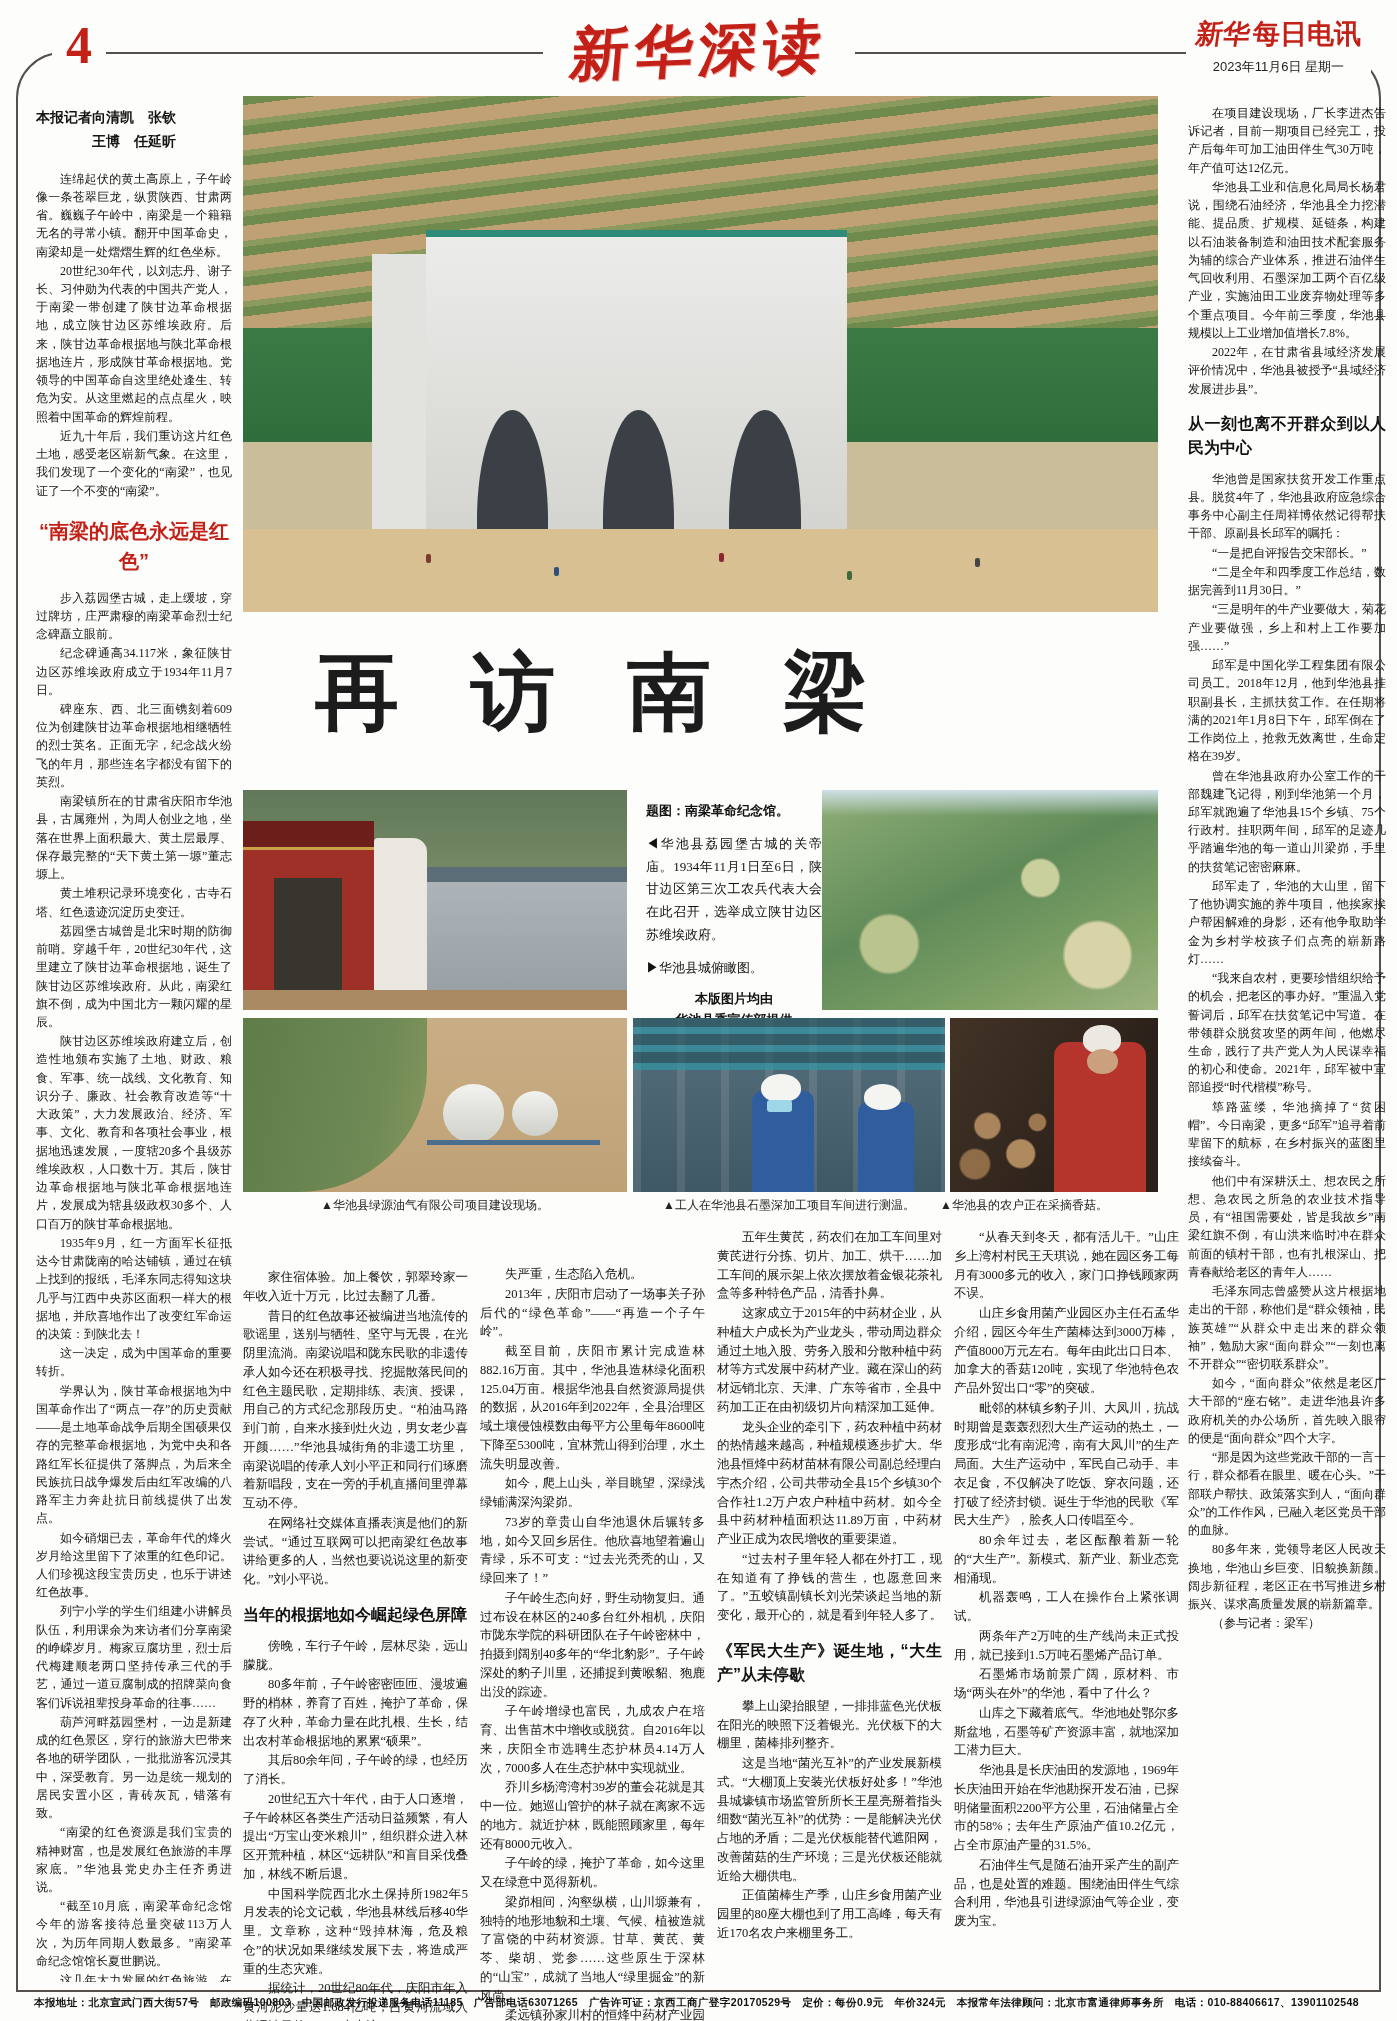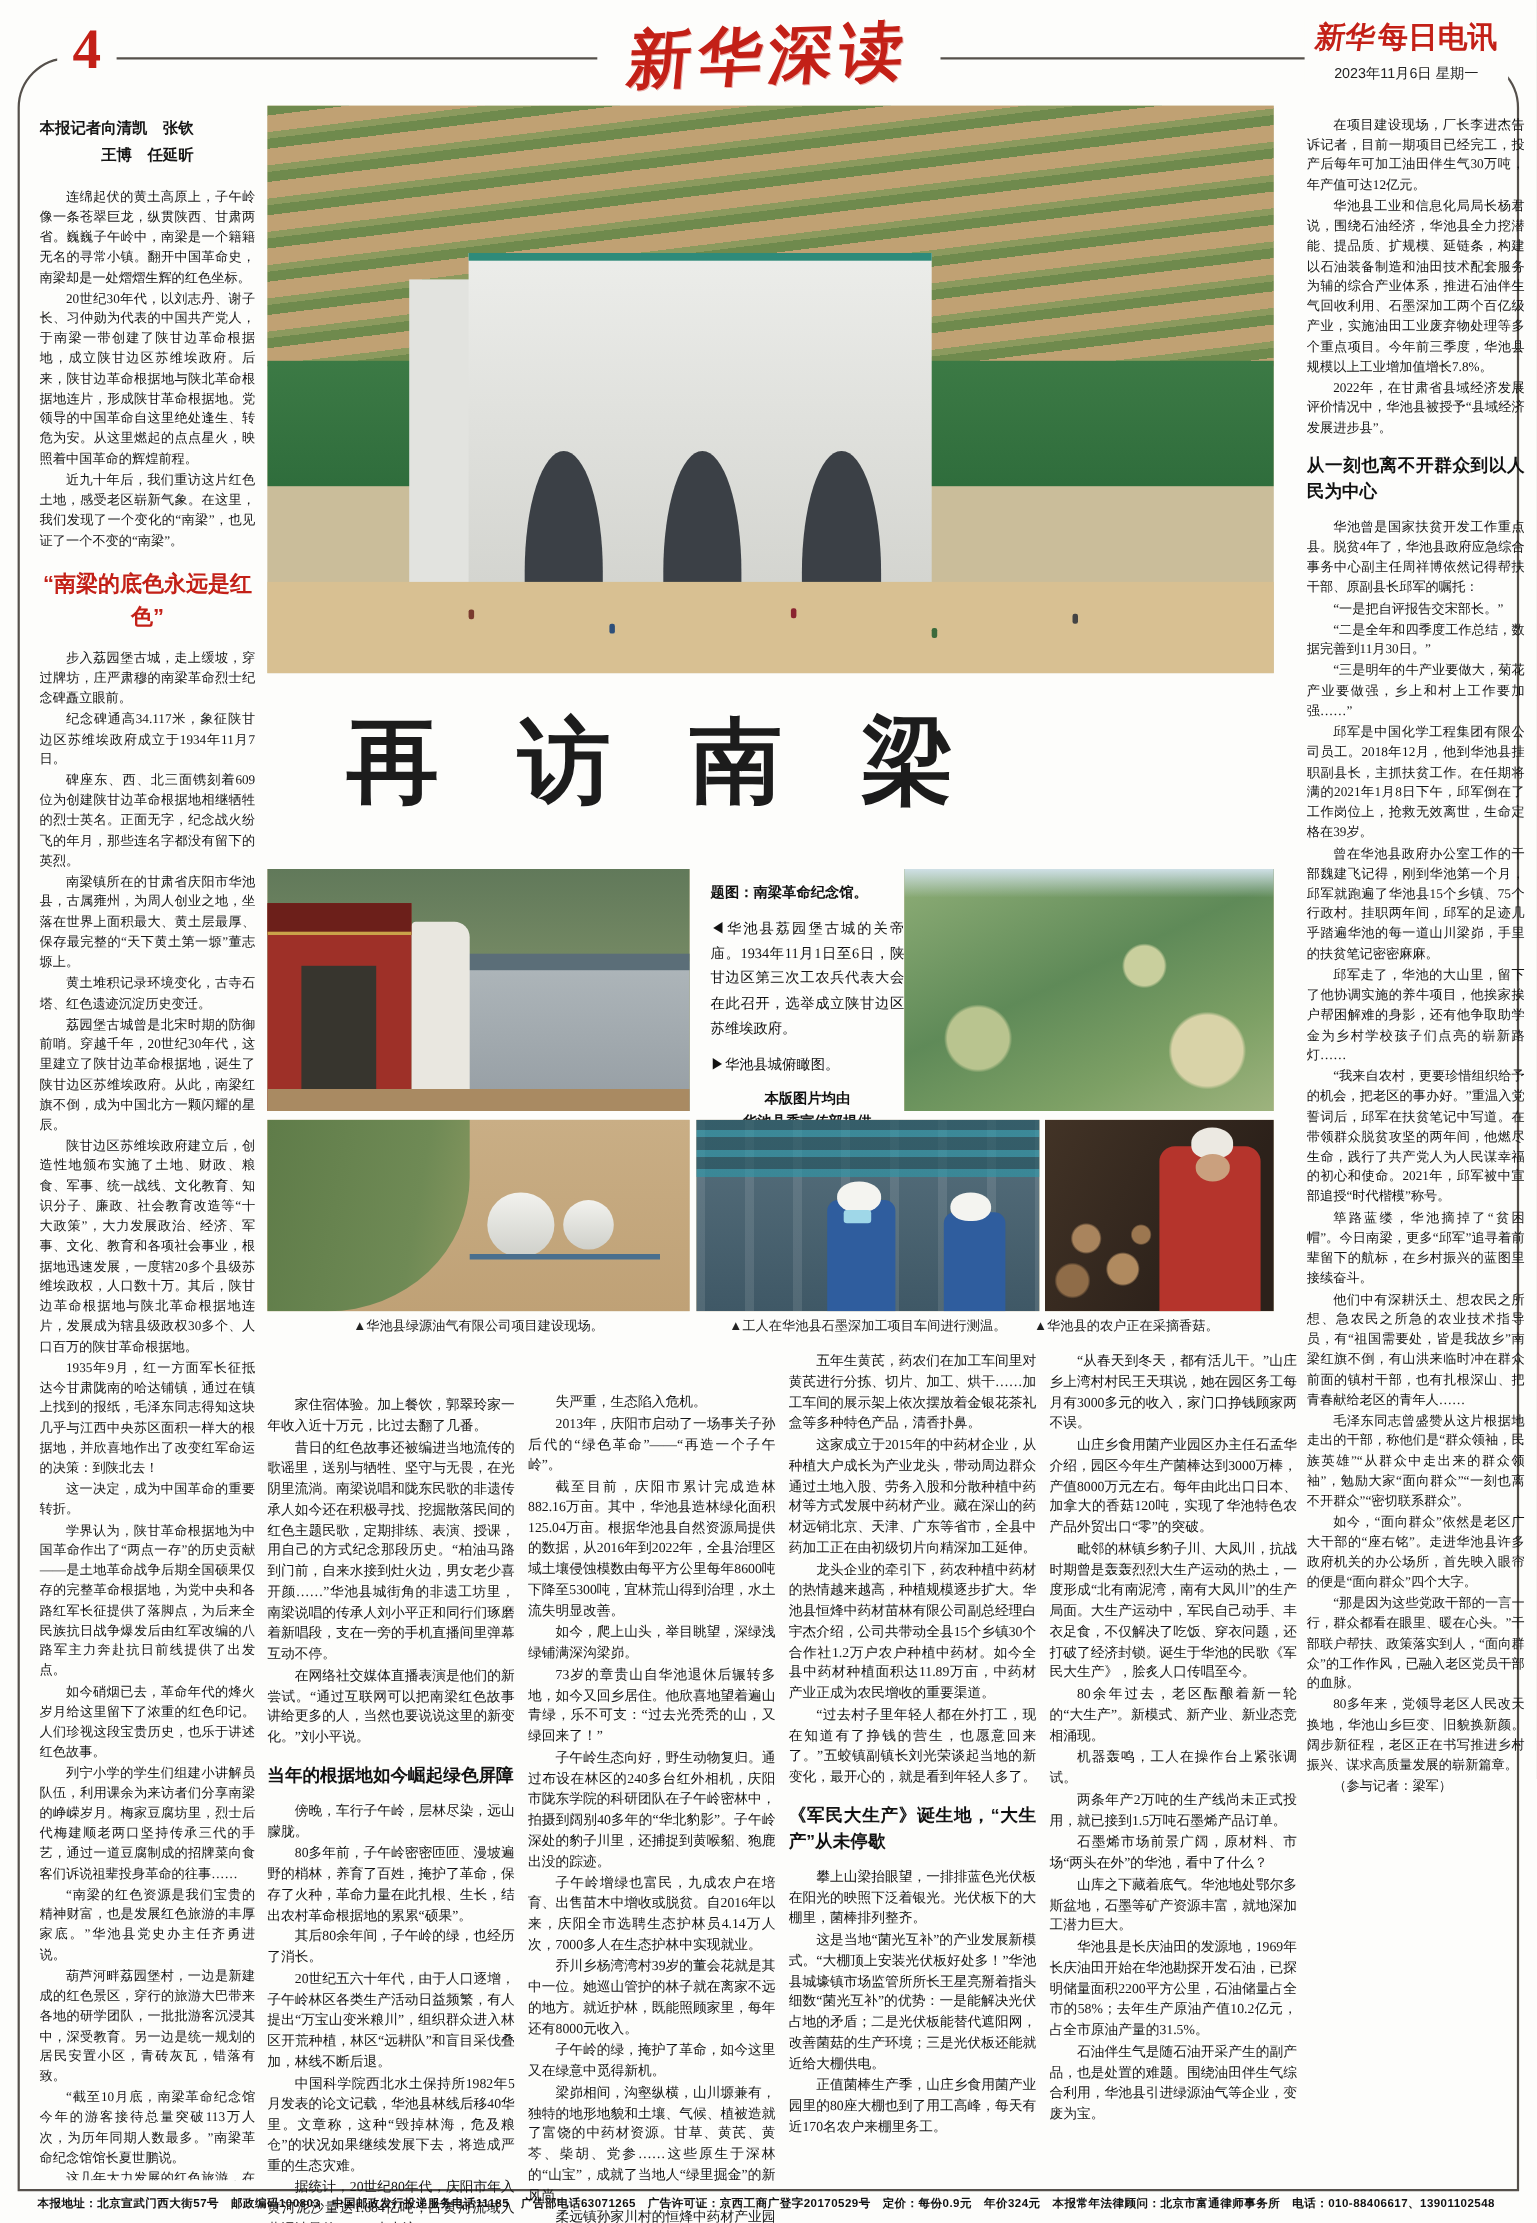--- a/index.html
+++ b/index.html
@@ -128,22 +128,22 @@
         <p class="para">碑座东、西、北三面镌刻着609位为创建陕甘边革命根据地相继牺牲的烈士英名。正面无字，纪念战火纷飞的年月，那些连名字都没有留下的英烈。</p>
         <p class="para">南梁镇所在的甘肃省庆阳市华池县，古属雍州，为周人创业之地，坐落在世界上面积最大、黄土层最厚、保存最完整的“天下黄土第一塬”董志塬上。</p>
         <p class="para">黄土堆积记录环境变化，古寺石塔、红色遗迹沉淀历史变迁。</p>
         <p class="para">荔园堡古城曾是北宋时期的防御前哨。穿越千年，20世纪30年代，这里建立了陕甘边革命根据地，诞生了陕甘边区苏维埃政府。从此，南梁红旗不倒，成为中国北方一颗闪耀的星辰。</p>
         <p class="para">陕甘边区苏维埃政府建立后，创造性地颁布实施了土地、财政、粮食、军事、统一战线、文化教育、知识分子、廉政、社会教育改造等“十大政策”，大力发展政治、经济、军事、文化、教育和各项社会事业，根据地迅速发展，一度辖20多个县级苏维埃政权，人口数十万。其后，陕甘边革命根据地与陕北革命根据地连片，发展成为辖县级政权30多个、人口百万的陕甘革命根据地。</p>
         <p class="para">1935年9月，红一方面军长征抵达今甘肃陇南的哈达铺镇，通过在镇上找到的报纸，毛泽东同志得知这块几乎与江西中央苏区面积一样大的根据地，并欣喜地作出了改变红军命运的决策：到陕北去！</p>
         <p class="para">这一决定，成为中国革命的重要转折。</p>
         <p class="para">学界认为，陕甘革命根据地为中国革命作出了“两点一存”的历史贡献——是土地革命战争后期全国硕果仅存的完整革命根据地，为党中央和各路红军长征提供了落脚点，为后来全民族抗日战争爆发后由红军改编的八路军主力奔赴抗日前线提供了出发点。</p>
         <p class="para">如今硝烟已去，革命年代的烽火岁月给这里留下了浓重的红色印记。人们珍视这段宝贵历史，也乐于讲述红色故事。</p>
         <p class="para">列宁小学的学生们组建小讲解员队伍，利用课余为来访者们分享南梁的峥嵘岁月。梅家豆腐坊里，烈士后代梅建顺老两口坚持传承三代的手艺，通过一道豆腐制成的招牌菜向食客们诉说祖辈投身革命的往事……</p>
+        <p class="para">葫芦河畔荔园堡村，一边是新建成的红色景区，穿行的旅游大巴带来各地的研学团队，一批批游客沉浸其中，深受教育。另一边是统一规划的居民安置小区，青砖灰瓦，错落有致。</p>
         <p class="para">“南梁的红色资源是我们宝贵的精神财富，也是发展红色旅游的丰厚家底。”华池县党史办主任齐勇进说。</p>
-        <p class="para">葫芦河畔荔园堡村，一边是新建成的红色景区，穿行的旅游大巴带来各地的研学团队，一批批游客沉浸其中，深受教育。另一边是统一规划的居民安置小区，青砖灰瓦，错落有致。</p>
         <p class="para">“截至10月底，南梁革命纪念馆今年的游客接待总量突破113万人次，为历年同期人数最多。”南梁革命纪念馆馆长夏世鹏说。</p>
         <p class="para">这几年大力发展的红色旅游，在传承红色文化的同时，也让当地老百姓在家门口吃上了“旅游饭”。</p>
       </div>
   </div>
 
   <div class="photo" style="left:243px;top:96px;width:915px;height:516px;">
     <div class="ph-terrace"></div>
     <div class="ph-lawn"></div>
     <div class="ph-bldg">
       <div class="roofline"></div>

